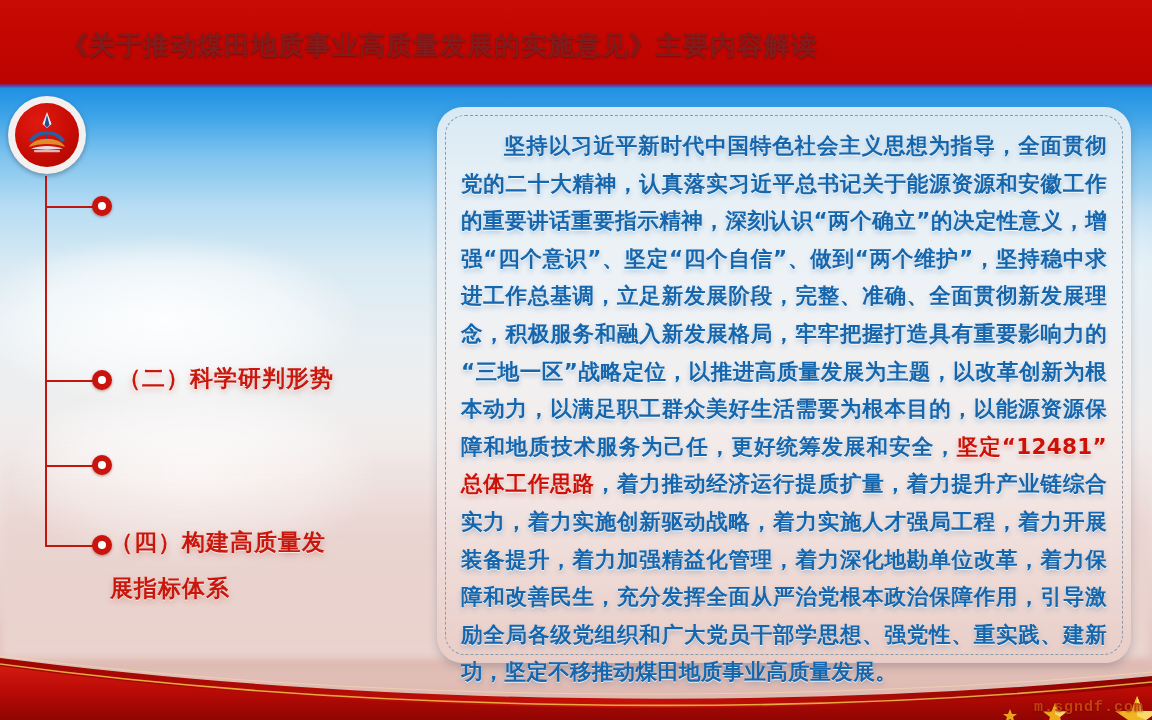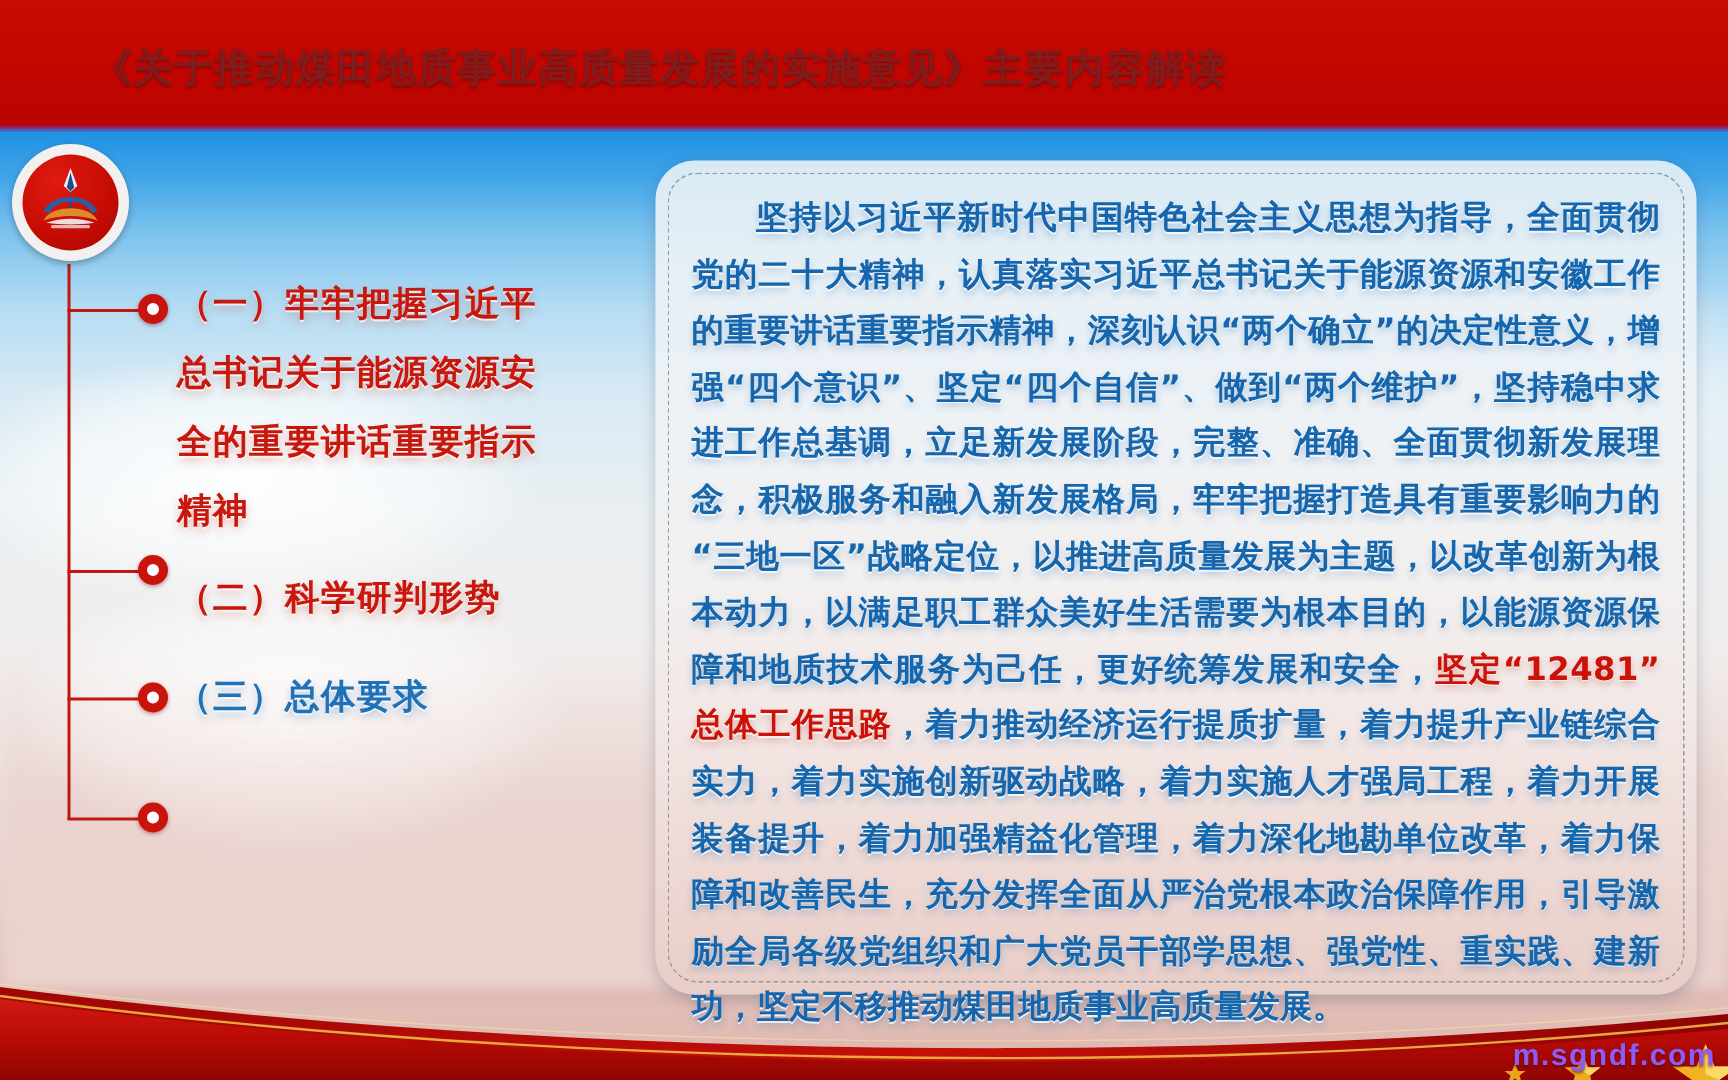--- a/index.html
+++ b/index.html
@@ -158,22 +158,22 @@
   }
 
   
   .ribbon{
     position:absolute;left:0;bottom:0;width:1152px;height:78px;
     overflow:hidden;
   }
   .ribbon svg{position:absolute;left:0;top:0;}
   .watermark{
     position:absolute;right:8px;bottom:4px;
-    font-family:Liberation Sans, sans-serif;
-    font-size:20px;font-weight:bold;color:#8b5cf6;
+    font-family:Liberation Mono, monospace;
+    font-size:15px;font-weight:bold;color:#c2410c;
     letter-spacing:1px;
     text-shadow:0 1px 2px rgba(90,0,0,.6);
   }
   .star-big{position:absolute;right:38px;bottom:26px;}
   .star-mid{position:absolute;right:110px;bottom:18px;}
   .star-small{position:absolute;right:150px;bottom:12px;}
 </style>
 </head>
 <body>
 
@@ -205,32 +205,29 @@
         <path d="M14 38 C19 25, 45 25, 50 38 L46 39 C42 29, 22 29, 18 39 Z" fill="#2a5ea0"></path>
         <path d="M14 44 C19 33, 45 33, 50 44 C40 40, 24 40, 14 44 Z" fill="#e08b2a"></path>
         <path d="M16 45.5 C26 42, 38 42, 48 45.5 C38 47, 26 47, 16 45.5 Z" fill="#f2f3f4" opacity=".9"></path>
         <rect x="19" y="47" width="26" height="2.2" rx="1" fill="#eceff3" opacity=".75"></rect>
       </svg>
     </div>
   </div>
 
 
   <div class="bullet-dot" style="left:92px;top:196px;"></div>
-  <div class="bullet-text red" style="left:118px;top:180px;width:300px;">（一）牢牢把握习近平
-总书记关于能源资源安
-全的重要讲话重要指示
-精神</div>
 
   <div class="bullet-dot" style="left:92px;top:370px;"></div>
-  <div class="bullet-text red" style="left:118px;top:376px;width:300px;">（二）科学研判形势</div>
+  <div class="bullet-text red" style="left:118px;top:357px;width:300px;font-family:Liberation Mono, monospace;">（二）科学研判形势</div>
 
   <div class="bullet-dot" style="left:92px;top:455px;"></div>
-  <div class="bullet-text blue" style="left:118px;top:442px;width:300px;">（三）总体要求</div>
 
   <div class="bullet-dot" style="left:92px;top:535px;"></div>
+  <div class="bullet-text red" style="left:110px;top:519px;width:320px;">（四）构建高质量发
+展指标体系</div>
 
   <div class="content-panel">
     <div class="content-dash"></div>
     <div class="content-paragraph">
       <span>坚持以习近平新时代中国特色社会主义思想为指导，全面贯彻党的二十大精神，认真落实习近平总书记关于能源资源和安徽工作的重要讲话重要指示精神，深刻认识“两个确立”的决定性意义，增强“四个意识”、坚定“四个自信”、做到“两个维护”，坚持稳中求进工作总基调，立足新发展阶段，完整、准确、全面贯彻新发展理念，积极服务和融入新发展格局，牢牢把握打造具有重要影响力的“三地一区”战略定位，以推进高质量发展为主题，以改革创新为根本动力，以满足职工群众美好生活需要为根本目的，以能源资源保障和地质技术服务为己任，更好统筹发展和安全，</span><span class="hl">坚定“12481”总体工作思路</span><span>，着力推动经济运行提质扩量，着力提升产业链综合实力，着力实施创新驱动战略，着力实施人才强局工程，着力开展装备提升，着力加强精益化管理，着力深化地勘单位改革，着力保障和改善民生，充分发挥全面从严治党根本政治保障作用，引导激励全局各级党组织和广大党员干部学思想、强党性、重实践、建新功，坚定不移推动煤田地质事业高质量发展。</span>
     </div>
   </div>
 
   <div class="ribbon">
     <svg width="1152" height="78" viewBox="0 0 1152 78" aria-hidden="true">

